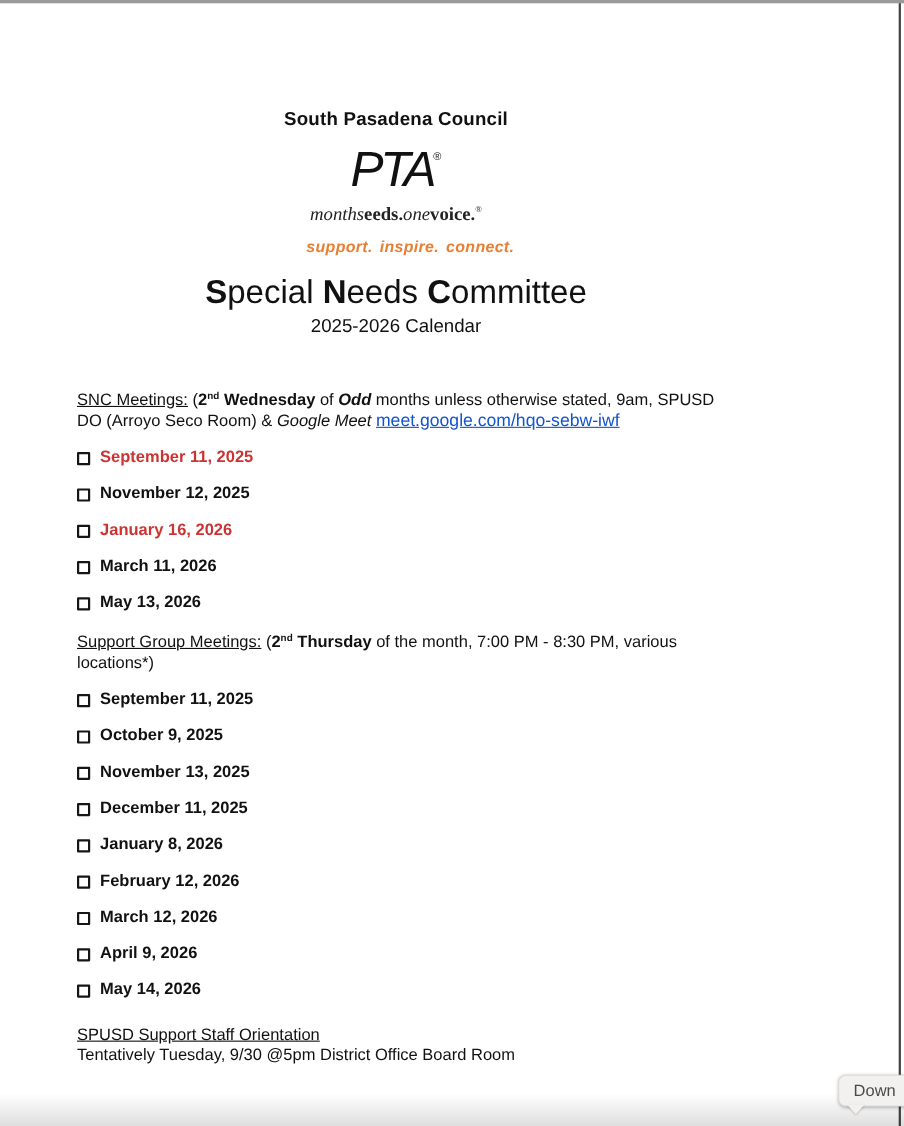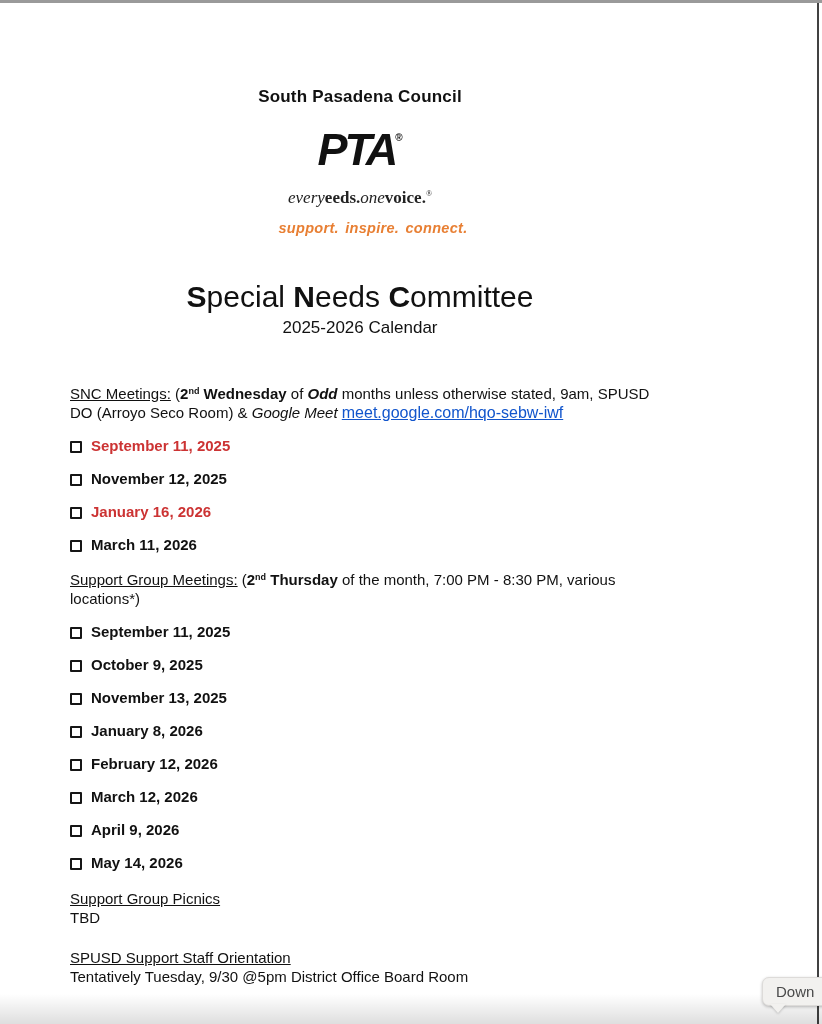--- a/index.html
+++ b/index.html
@@ -30,32 +30,32 @@
     font-size:15px;color:#4a4a4a;line-height:27px;padding-left:13px;
   }
   .tooltip-tail{
     position:absolute;bottom:-8px;left:7px;width:0;height:0;z-index:41;
     border-left:8px solid transparent;border-right:8px solid transparent;
     border-top:9px solid #f2f1ef;
     filter:drop-shadow(0 1px 1px rgba(0,0,0,0.2));
   }
 
   
-  .doc{position:absolute;top:3px;left:0;width:720px;z-index:2;}
+  .doc{position:absolute;top:15px;left:0;width:720px;z-index:2;}
   .logo-block{padding-top:85px;text-align:center;line-height:1;}
   .council{font-size:17px;font-weight:bold;letter-spacing:0.2px;}
-  .pta{font-size:45px;font-weight:bold;font-style:italic;letter-spacing:-3px;margin-top:3px;line-height:60px;}
+  .pta{font-size:45px;font-weight:normal;font-style:italic;letter-spacing:-3px;margin-top:3px;line-height:46px;}
   .pta .reg{font-size:10px;letter-spacing:0;vertical-align:24px;font-style:normal;}
   .tagline{font-family:"Liberation Serif","DejaVu Serif",serif;font-size:17px;margin-top:4px;line-height:20px;color:#222;}
   .tagline .it{font-style:italic;}
   .tagline .bd{font-weight:bold;}
   .tagline .reg{font-size:8px;vertical-align:7px;}
   .motto{margin-top:13px;font-size:14.5px;font-weight:bold;font-style:italic;color:var(--orange);letter-spacing:0.3px;word-spacing:2px;margin-left:26px;}
 
-  .title-block{margin-top:44px;text-align:center;line-height:1;}
+  .title-block{margin-top:16px;text-align:center;line-height:1;}
   .doc-title{font-size:30px;font-weight:normal;line-height:33px;}
   .doc-title .cap{font-weight:bold;}
   .doc-subtitle{font-size:17px;margin-top:2px;line-height:25px;}
 
   .body-col{margin:0 66px 0 70px;font-size:15px;line-height:19px;}
   .section-snc{margin-top:42px;}
   .sec-head{font-weight:normal;text-decoration:underline;}
   .b{font-weight:bold;}
   .bi{font-weight:bold;font-style:italic;text-align:center;}
   .i{font-style:italic;}
@@ -77,21 +77,21 @@
 <body>
 
 <div class="top-bar"></div>
 <div class="page-edge-line"></div>
 
 <div class="doc">
 
   <div class="logo-block">
     <div class="council">South Pasadena Council</div>
     <div class="pta"><span>PTA</span><span class="reg">®</span></div>
-    <div class="tagline"><span class="it">every</span><span class="bd">eeds.</span><span class="it">one</span><span class="bd">voice.</span><span class="reg">®</span></div>
+    <div class="tagline"><span class="it">months</span><span class="bd">eeds.</span><span class="it">one</span><span class="bd">voice.</span><span class="reg">®</span></div>
     <div class="motto">support. inspire. connect.</div>
   </div>
 
   <div class="title-block">
     <div class="doc-title"><span class="cap">S</span><span>pecial </span><span class="cap">N</span><span>eeds </span><span class="cap">C</span><span>ommittee</span></div>
     <div class="doc-subtitle">2025-2026 Calendar</div>
   </div>
 
   <div class="body-col">
 
@@ -113,20 +113,24 @@
           <div class="date-item highlight">
             <span class="checkbox"></span>
             <span class="date-label">January 16, 2026</span>
           </div>
 
           <div class="date-item">
             <span class="checkbox"></span>
             <span class="date-label">March 11, 2026</span>
           </div>
 
+          <div class="date-item">
+            <span class="checkbox"></span>
+            <span class="date-label">May 13, 2026</span>
+          </div>
         </div>
     </div>
 
     <div class="section-support">
       <div class="intro"><span class="sec-head">Support Group Meetings:</span><span> (</span><span class="b">2</span><sup class="b">nd</sup><span class="b"> Thursday</span><span> of the month, 7:00 PM - 8:30 PM, various locations*)</span></div>
 
       <div class="date-list">
 
           <div class="date-item">
             <span class="checkbox"></span>
@@ -136,20 +140,24 @@
           <div class="date-item">
             <span class="checkbox"></span>
             <span class="date-label">October 9, 2025</span>
           </div>
 
           <div class="date-item">
             <span class="checkbox"></span>
             <span class="date-label">November 13, 2025</span>
           </div>
 
+          <div class="date-item">
+            <span class="checkbox"></span>
+            <span class="date-label">December 11, 2025</span>
+          </div>
 
           <div class="date-item">
             <span class="checkbox"></span>
             <span class="date-label">January 8, 2026</span>
           </div>
 
           <div class="date-item">
             <span class="checkbox"></span>
             <span class="date-label">February 12, 2026</span>
           </div>
@@ -164,24 +172,20 @@
             <span class="date-label">April 9, 2026</span>
           </div>
 
           <div class="date-item">
             <span class="checkbox"></span>
             <span class="date-label">May 14, 2026</span>
           </div>
         </div>
     </div>
 
-    <div class="section-picnics">
-      <div class="sec-head">Support Group Picnics</div>
-      <div class="detail-line">TBD</div>
-    </div>
 
     <div class="section-orientation">
       <div class="sec-head">SPUSD Support Staff Orientation</div>
       <div class="detail-line">Tentatively Tuesday, 9/30 @5pm District Office Board Room</div>
     </div>
 
   </div>
 </div>
 
 <div class="bottom-shadow"></div>

